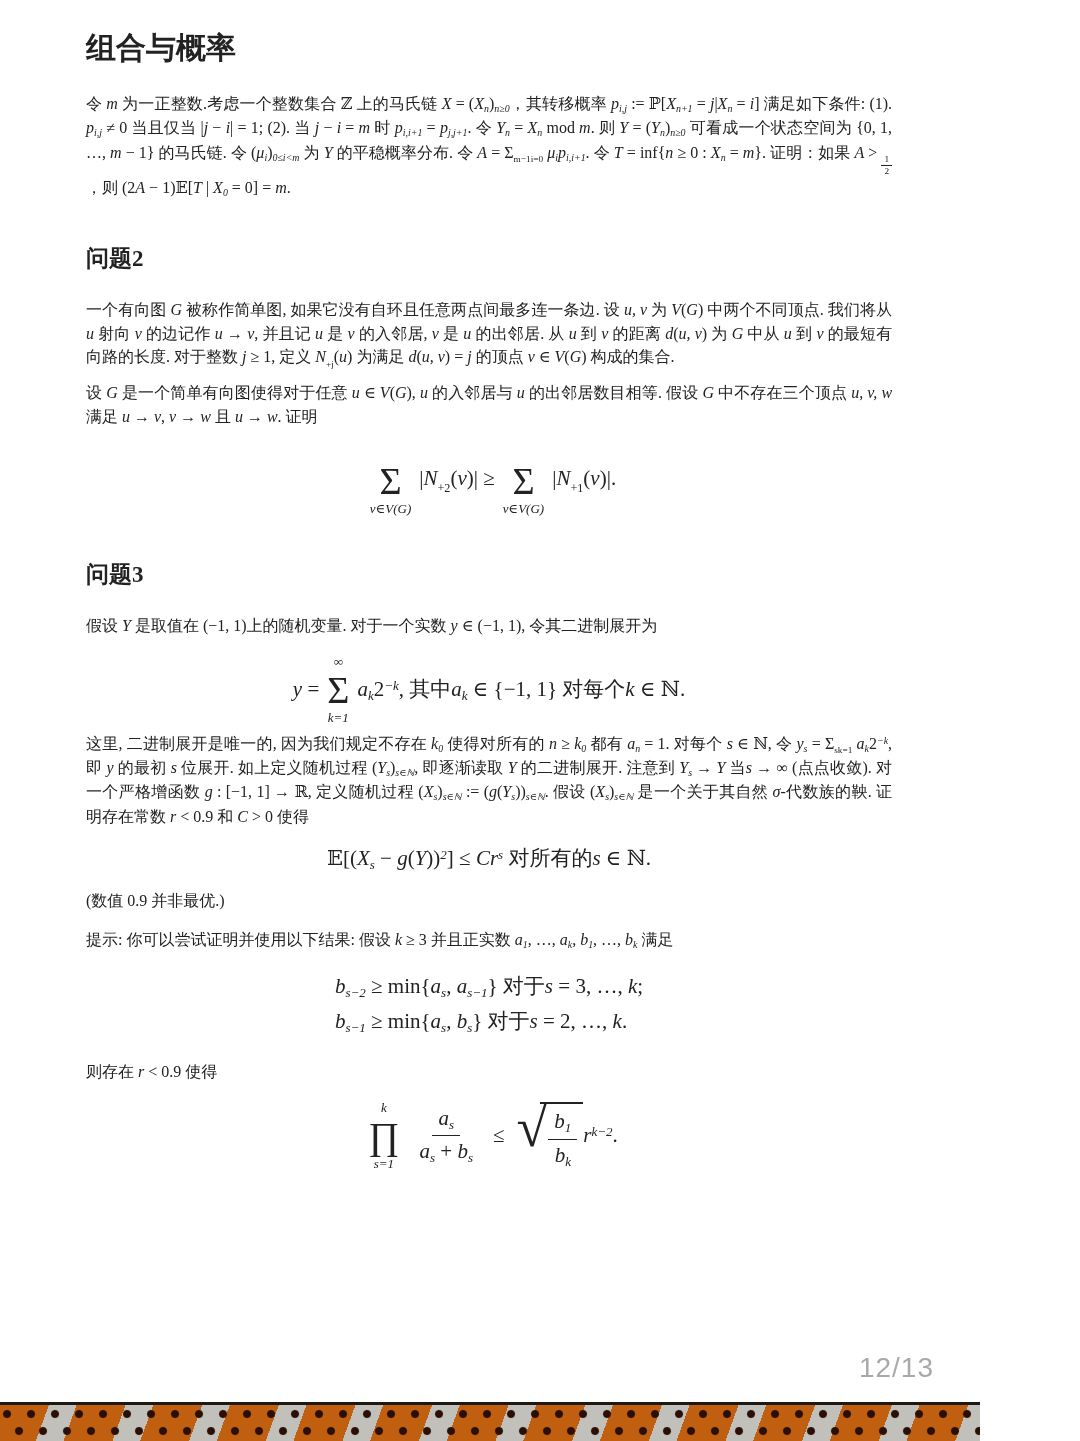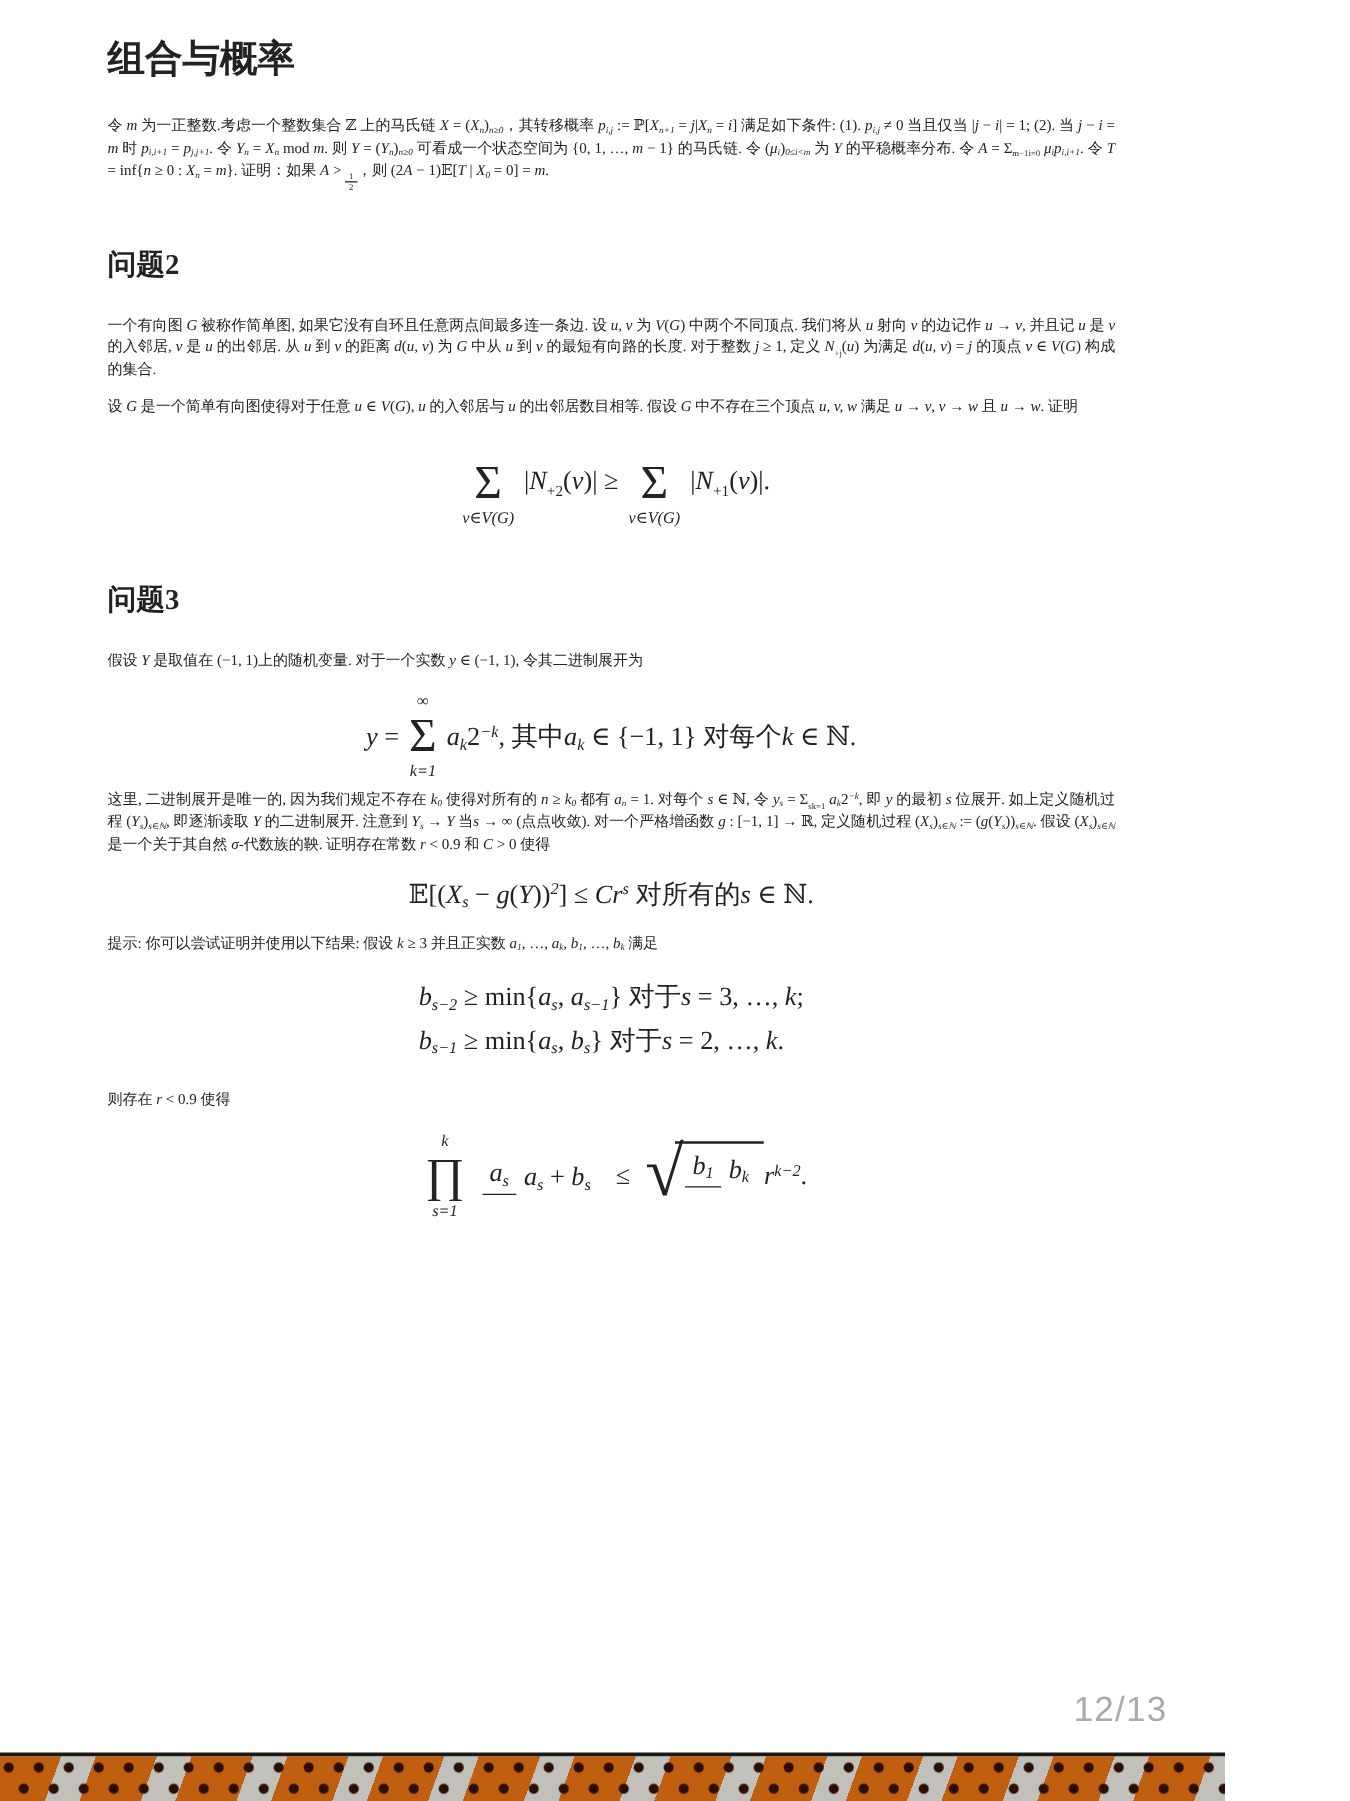--- a/index.html
+++ b/index.html
@@ -8,21 +8,21 @@
     font-family:"Liberation Serif","DejaVu Serif",serif;
     color:var(--text,#222222);
     -webkit-font-smoothing:antialiased;
   }
   .page{position:relative;width:980px;height:1441px;overflow:hidden;background:#fff;}
   .inner{padding:30px 88px 0 86px;}
 
   .title{font-size:30px;font-weight:700;margin:0;line-height:1.2;}
   .qhead{font-size:23px;font-weight:700;margin:44px 0 0;line-height:1.2;}
 
-  .para{font-size:12px;line-height:1.47;text-align:justify;margin:26px 0 0;}
+  .para{font-size:16px;line-height:1.47;text-align:justify;margin:26px 0 0;}
   .para.tight{margin-top:12px;}
   .para.tight0{margin-top:6px;}
   .para.note{margin-top:16px;text-align:left;}
   .para.hint{margin-top:16px;}
   .para.closing{margin-top:20px;}
 
   
   .mi{font-style:italic;}
   .mt{font-style:normal;}
   .msb{font-size:0.62em;vertical-align:-0.28em;font-style:italic;}
@@ -33,21 +33,21 @@
        font-size:0.58em;line-height:1.15;vertical-align:-0.45em;}
   .mfr span:first-child{border-bottom:1px solid var(--text,#222);padding:0 3px;}
 
   
   .display{display:flex;justify-content:center;align-items:center;font-size:21px;margin:16px 0 0;}
   .display .mrow{display:inline-block;}
   .bigop{display:inline-flex;flex-direction:column;align-items:center;line-height:1;margin:0 8px;}
   .bigop .blim{font-size:13px;font-style:italic;line-height:1.2;min-height:16px;text-align:right;}
   .bigop .bop{font-size:38px;line-height:1;padding:1px 0;font-style:normal;}
 
-  .dfrac{display:inline-flex;flex-direction:row;align-items:center;margin:0 6px;line-height:1.2;}
+  .dfrac{display:inline-flex;flex-direction:column;align-items:center;margin:0 6px;line-height:1.2;}
   .dfrac .num{padding:0 6px 3px;border-bottom:1.6px solid var(--text,#222);}
   .dfrac .den{padding:3px 6px 0;}
   .rel{margin:0 8px;}
   .sqrt{display:inline-flex;align-items:flex-start;margin-left:4px;}
   .sqrt .sign{font-size:56px;line-height:1;position:relative;top:-3px;}
   .sqrt .sbody{border-top:2.5px solid var(--text,#222);margin-left:-7px;padding:5px 6px 0 8px;}
   .sqrt .dfrac{margin:0;}
 
   .dlines{display:flex;flex-direction:column;align-items:flex-start;width:max-content;
           margin:16px auto 0;font-size:21px;line-height:1.7;}
@@ -130,20 +130,21 @@
 
     <p class="para tight0"><span class="mt">这里, 二进制展开是唯一的, 因为我们规定不存在 </span><span class="mi">k</span><span class="msb">0</span><span class="mt"> 使得对所有的 </span><span class="mi">n</span><span class="mt"> ≥ </span><span class="mi">k</span><span class="msb">0</span><span class="mt"> 都有 </span><span class="mi">a</span><span class="msb">n</span><span class="mt"> = 1. 对每个 </span><span class="mi">s</span><span class="mt"> ∈ ℕ, 令 </span><span class="mi">y</span><span class="msb">s</span><span class="mt"> = Σ</span><span class="mst">
           <span>s</span>
           <span>k=1</span>
         </span><span class="mt"> </span><span class="mi">a</span><span class="msb">k</span><span class="mt">2</span><span class="msp">−k</span><span class="mt">, 即 </span><span class="mi">y</span><span class="mt"> 的最初 </span><span class="mi">s</span><span class="mt"> 位展开. 如上定义随机过程 (</span><span class="mi">Y</span><span class="msb">s</span><span class="mt">)</span><span class="msb">s∈ℕ</span><span class="mt">, 即逐渐读取 </span><span class="mi">Y</span><span class="mt"> 的二进制展开. 注意到 </span><span class="mi">Y</span><span class="msb">s</span><span class="mt"> → </span><span class="mi">Y</span><span class="mt"> 当</span><span class="mi">s</span><span class="mt"> → ∞ (点点收敛). 对一个严格增函数 </span><span class="mi">g</span><span class="mt"> : [−1, 1] → ℝ, 定义随机过程 (</span><span class="mi">X</span><span class="msb">s</span><span class="mt">)</span><span class="msb">s∈ℕ</span><span class="mt"> := (</span><span class="mi">g</span><span class="mt">(</span><span class="mi">Y</span><span class="msb">s</span><span class="mt">))</span><span class="msb">s∈ℕ</span><span class="mt">. 假设 (</span><span class="mi">X</span><span class="msb">s</span><span class="mt">)</span><span class="msb">s∈ℕ</span><span class="mt"> 是一个关于其自然 </span><span class="mi">σ</span><span class="mt">-代数族的鞅. 证明存在常数 </span><span class="mi">r</span><span class="mt"> &lt; 0.9 和 </span><span class="mi">C</span><span class="mt"> &gt; 0 使得</span></p>
 
     <div class="display">
       <span class="mrow"><span class="mt">𝔼[(</span><span class="mi">X</span><span class="msb">s</span><span class="mt"> − </span><span class="mi">g</span><span class="mt">(</span><span class="mi">Y</span><span class="mt">))</span><span class="msp">2</span><span class="mt">] ≤ </span><span class="mi">C</span><span class="mi">r</span><span class="msp">s</span><span class="mt"> 对所有的</span><span class="mi">s</span><span class="mt"> ∈ ℕ.</span></span>
     </div>
 
+    <p class="para note">(数值 0.9 并非最优.)</p>
     <p class="para hint"><span class="mt">提示: 你可以尝试证明并使用以下结果: 假设 </span><span class="mi">k</span><span class="mt"> ≥ 3 并且正实数 </span><span class="mi">a</span><span class="msb">1</span><span class="mt">, …, </span><span class="mi">a</span><span class="msb">k</span><span class="mt">, </span><span class="mi">b</span><span class="msb">1</span><span class="mt">, …, </span><span class="mi">b</span><span class="msb">k</span><span class="mt"> 满足</span></p>
 
     <div class="dlines">
       <div class="mrow"><span class="mi">b</span><span class="msb">s−2</span><span class="mt"> ≥ min{</span><span class="mi">a</span><span class="msb">s</span><span class="mt">, </span><span class="mi">a</span><span class="msb">s−1</span><span class="mt">} 对于</span><span class="mi">s</span><span class="mt"> = 3, …, </span><span class="mi">k</span><span class="mt">;</span></div>
       <div class="mrow"><span class="mi">b</span><span class="msb">s−1</span><span class="mt"> ≥ min{</span><span class="mi">a</span><span class="msb">s</span><span class="mt">, </span><span class="mi">b</span><span class="msb">s</span><span class="mt">} 对于</span><span class="mi">s</span><span class="mt"> = 2, …, </span><span class="mi">k</span><span class="mt">.</span></div>
     </div>
 
     <p class="para closing"><span class="mt">则存在 </span><span class="mi">r</span><span class="mt"> &lt; 0.9 使得</span></p>
 
     <div class="display">

